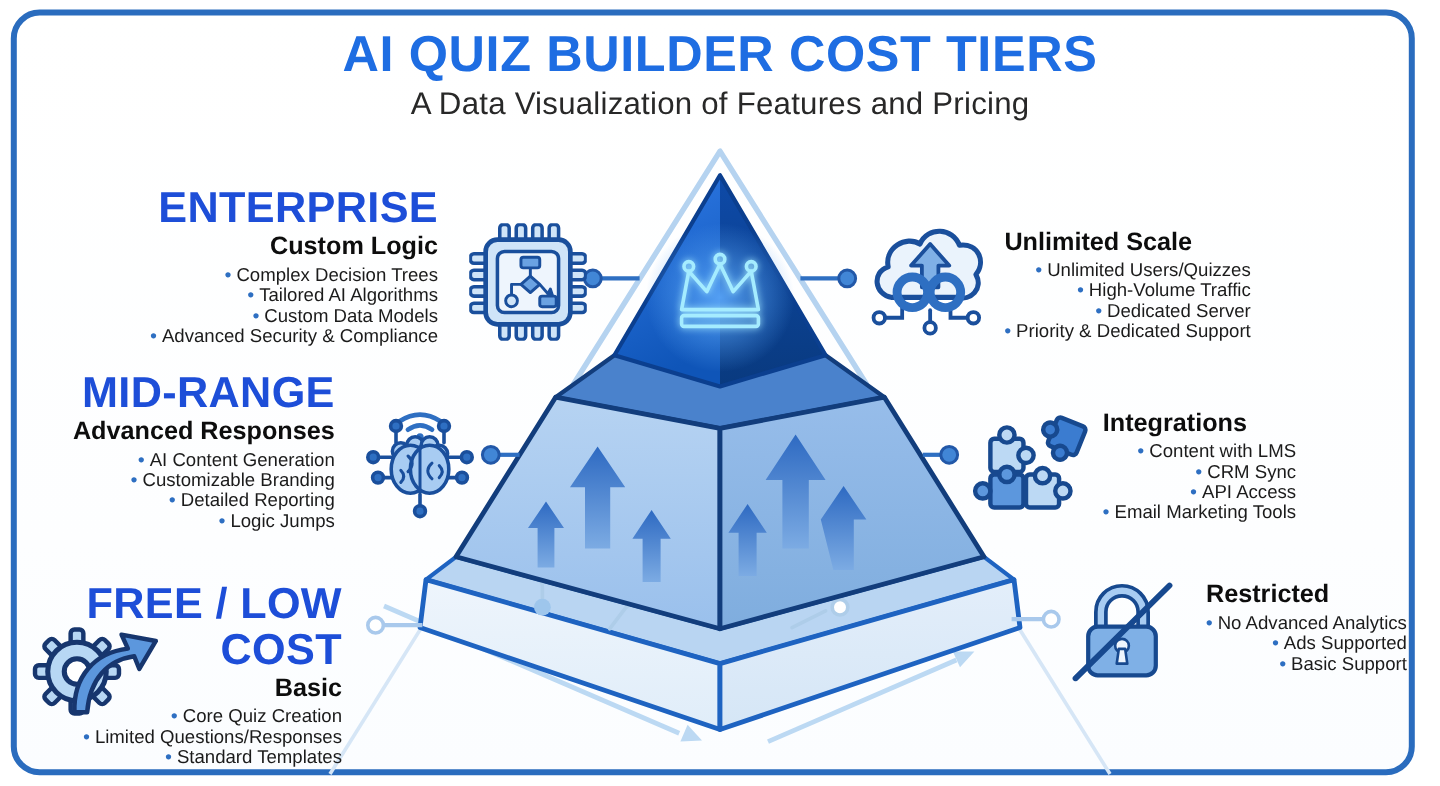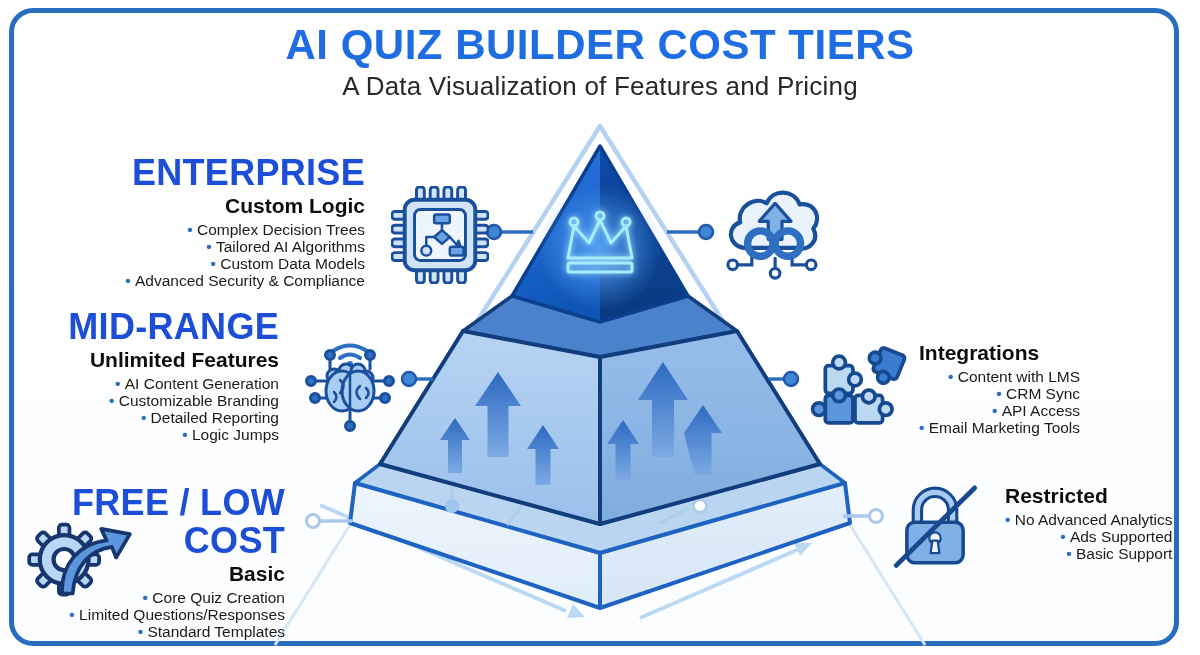--- a/index.html
+++ b/index.html
@@ -156,39 +156,48 @@
     <div class="features">
       <div class="feature">Complex Decision Trees</div>
       <div class="feature">Tailored AI Algorithms</div>
       <div class="feature">Custom Data Models</div>
       <div class="feature">Advanced Security &amp; Compliance</div>
     </div>
   </div>
 
   <div class="tier-block" style="right:909px;top:308px;">
     <div class="h-navy">MID-RANGE</div>
-    <div class="h-sub">Unlimited Features</div>
+    <div class="h-sub">Advanced Responses</div>
     <div class="features">
       <div class="feature">AI Content Generation</div>
       <div class="feature">Customizable Branding</div>
       <div class="feature">Detailed Reporting</div>
       <div class="feature">Logic Jumps</div>
     </div>
   </div>
 
   <div class="tier-block" style="right:903px;top:484px;">
     <div class="h-navy">FREE / LOW COST</div>
     <div class="h-sub">Basic</div>
     <div class="features">
       <div class="feature">Core Quiz Creation</div>
       <div class="feature">Limited Questions/Responses</div>
       <div class="feature">Standard Templates</div>
     </div>
   </div>
 
+  <div class="cap-block" style="left:837px;top:190px;">
+    <div class="h-cap">Unlimited Scale</div>
+    <div class="features">
+      <div class="feature">Unlimited Users/Quizzes</div>
+      <div class="feature">High-Volume Traffic</div>
+      <div class="feature">Dedicated Server</div>
+      <div class="feature">Priority &amp; Dedicated Support</div>
+    </div>
+  </div>
 
   <div class="cap-block" style="left:919px;top:341px;">
     <div class="h-cap">Integrations</div>
     <div class="features">
       <div class="feature">Content with LMS</div>
       <div class="feature">CRM Sync</div>
       <div class="feature">API Access</div>
       <div class="feature">Email Marketing Tools</div>
     </div>
   </div>

